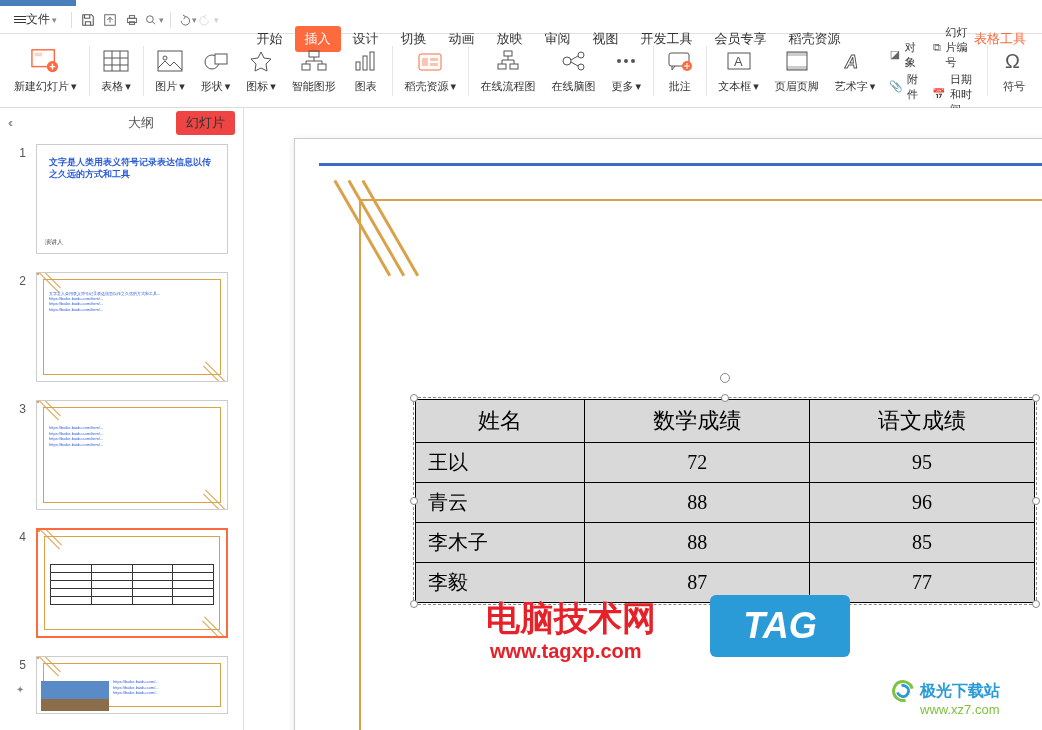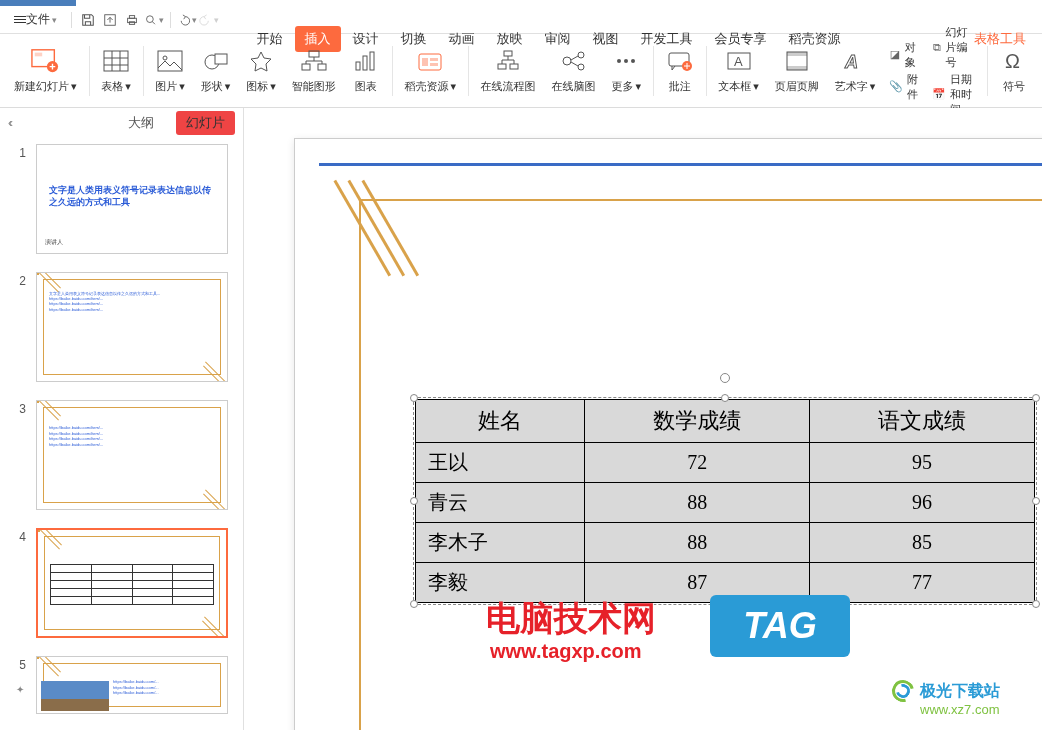--- a/index.html
+++ b/index.html
@@ -41,21 +41,21 @@
 .leftpanel .header .mtab.active { background: #ef4444; border-radius: 3px; color: #333; }
 .leftpanel .thumbs { flex:1; overflow:hidden; padding: 6px 10px 6px 14px;}
 .leftpanel .thumb-row { display:flex; gap:10px; margin-bottom: 18px; align-items:flex-start;}
 .leftpanel .thumb-row .num { font-size: 12px; color:#555; width:12px; text-align:right; padding-top:2px;}
 .leftpanel .thumb { width: 192px; height: 110px; border: 1px solid #ccc; background:#fff; position:relative; overflow:hidden;}
 .leftpanel .thumb.selected { border: 2px solid #fd6a3e; }
 .leftpanel .thumb .frame-deco::before,
 .leftpanel .thumb .frame-deco::after { content:""; position:absolute; border:1px solid #d9a24a;}
 .leftpanel .thumb .frame-deco::before { top:6px; left:6px; right:6px; bottom:6px;}
 .leftpanel .thumb .tcontent { position:absolute; inset:12px; font-size:5px; color:#333; line-height:1.4; overflow:hidden;}
-.leftpanel .thumb .ttitle { color:#2a5bd7; font-size:9px; font-weight:bold; line-height:1.3;margin-top:28px;}
+.leftpanel .thumb .ttitle { color:#2a5bd7; font-size:9px; font-weight:bold; line-height:1.3;}
 .leftpanel .thumb .tpresenter { position:absolute; bottom:6px; left:8px; font-size:6px; color:#333;}
 .leftpanel .thumb .ttable { width:100%; border-collapse:collapse; margin-top:22px;}
 .leftpanel .thumb .ttable td { border:1px solid #333; font-size:5px; padding:1px 2px; height:8px;}
 .leftpanel .thumb .corner-tl, .leftpanel .thumb .corner-br { position:absolute; width:20px; height:20px;}
 .leftpanel .thumb .corner-tl { top:0; left:0; }
 .leftpanel .thumb .corner-br { bottom:0; right:0; }
 .leftpanel .thumb .corner-tl::before, .leftpanel .thumb .corner-tl::after,
 .leftpanel .thumb .corner-br::before, .leftpanel .thumb .corner-br::after { content:""; position:absolute; background:#d9a24a;}
 .leftpanel .thumb .corner-tl::before { width:30px; height:1px; top:4px; left:-2px; transform:rotate(45deg);}
 .leftpanel .thumb .corner-tl::after { width:30px; height:1px; top:8px; left:-4px; transform:rotate(45deg);}

